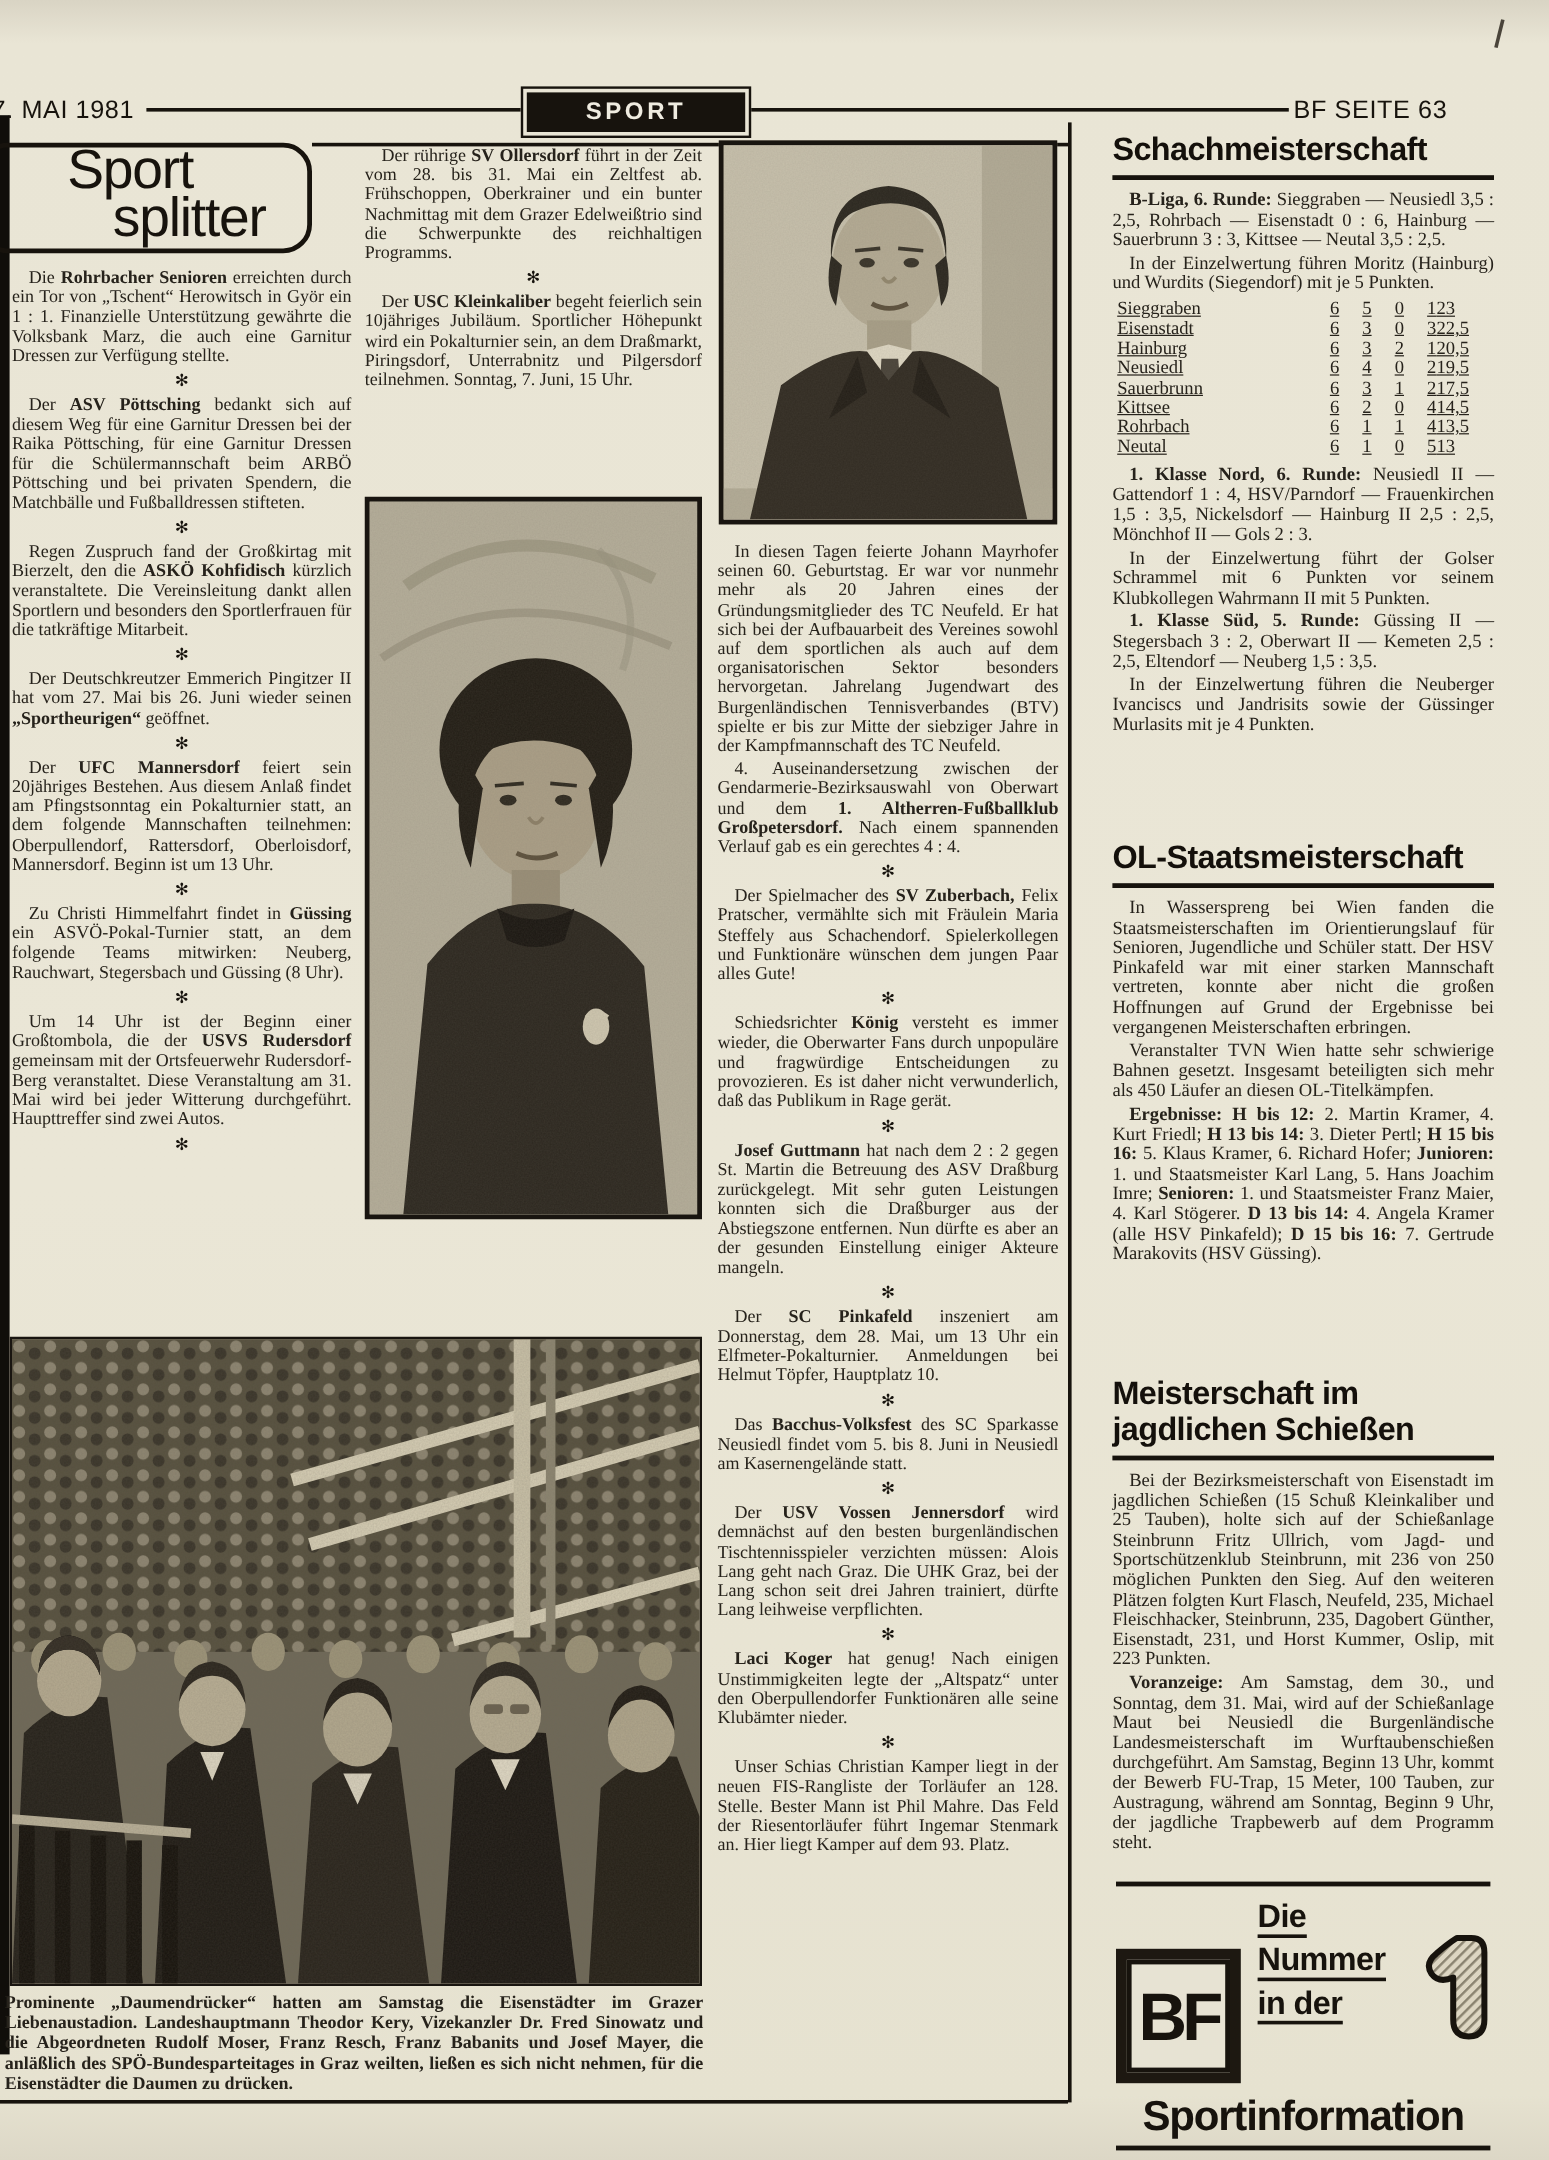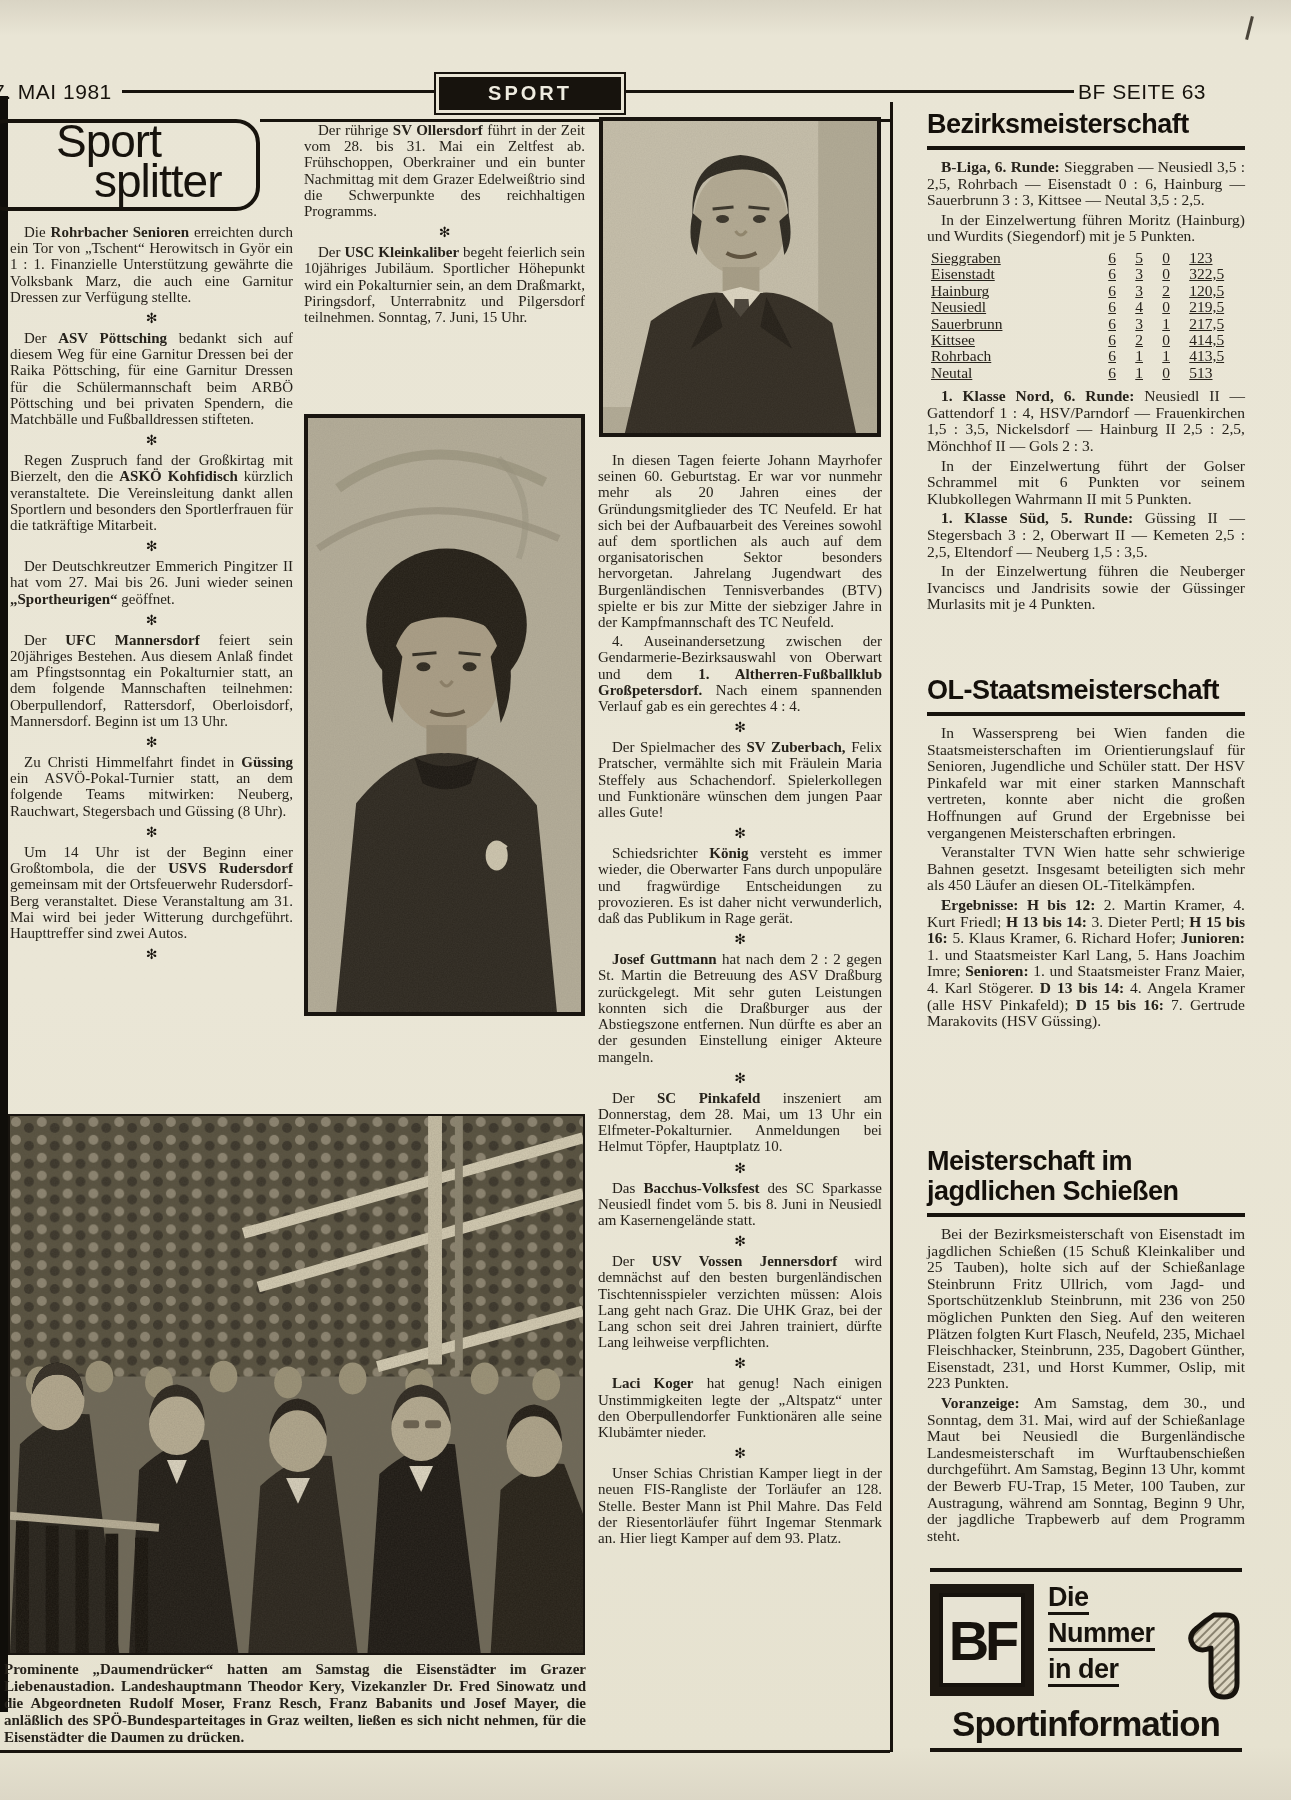--- a/index.html
+++ b/index.html
@@ -34,21 +34,21 @@
   .trow{display:flex;font-size:15.5px;line-height:16.4px;text-decoration:underline;}
   .tname{width:158px;}
   .tnum{width:27px;text-align:right;}
   .tpts{width:46px;text-align:left;}
   
   .photo{box-sizing:border-box;border:4px solid #191510;background:#b1aa96;}
   .photo svg{display:block;width:100%;height:100%;}
   
   .bf-logo{border-top:4px solid #17130d;padding-top:12px;}
   .logo-row{display:flex;position:relative;}
-  .bf-box{width:104px;height:112px;background:#1d1811;padding:9px;box-sizing:border-box;flex:none;}
+  .bf-box{width:104px;height:112px;background:#1d1811;padding:9px;box-sizing:border-box;flex:none;margin-top:40px;}
   .bf-box-inner{width:100%;height:100%;background:#e7e3d3;border:4px solid #17130d;box-sizing:border-box;
                 display:flex;align-items:center;justify-content:center;
                 font-family:"Liberation Sans",sans-serif;font-weight:bold;font-size:56px;letter-spacing:-4px;color:#17130d;}
   .logo-mid{margin-left:14px;font-family:"Liberation Sans",sans-serif;font-weight:bold;color:#17130d;}
   .logo-line{display:inline-block;font-size:27px;line-height:27px;border-bottom:3px solid #17130d;
              padding-bottom:1px;margin-bottom:5px;letter-spacing:-.5px;}
   .logo-mid div{line-height:0;}
   .logo-one{position:absolute;right:0;top:26px;}
   .logo-sport{font-family:"Liberation Sans",sans-serif;font-weight:bold;font-size:35px;letter-spacing:-1px;
               color:#17130d;border-bottom:4px solid #17130d;padding:8px 0 4px 0;text-align:center;}
@@ -182,21 +182,21 @@
       <p class="para"><span>Der </span><span class="b">USV Vossen Jennersdorf</span><span> wird demnächst auf den besten burgenländischen Tischtennisspieler verzichten müssen: Alois Lang geht nach Graz. Die UHK Graz, bei der Lang schon seit drei Jahren trainiert, dürfte Lang leihweise verpflichten.</span></p>
       <div class="asterisk">✻</div>
       <p class="para"><span class="b">Laci Koger</span><span> hat genug! Nach einigen Unstimmigkeiten legte der „Altspatz“ unter den Oberpullendorfer Funktionären alle seine Klubämter nieder.</span></p>
       <div class="asterisk">✻</div>
       <p class="para"><span>Unser Schias Christian Kamper liegt in der neuen FIS-Rangliste der Torläufer an 128. Stelle. Bester Mann ist Phil Mahre. Das Feld der Riesentorläufer führt Ingemar Stenmark an. Hier liegt Kamper auf dem 93. Platz.</span></p>
     </div>
 
   <div class="abs rule" style="left:890px;top:102px;width:3px;height:1650px;"></div>
 
   <div class="abs c4" style="left:927px;top:110px;width:318px;">
-    <div class="sec-head">Bezirksmeisterschaft</div>
+    <div class="sec-head">Schachmeisterschaft</div>
     <div>
         <p class="para"><span class="b">B-Liga, 6. Runde:</span><span> Sieggraben — Neusiedl 3,5 : 2,5, Rohrbach — Eisenstadt 0 : 6, Hainburg — Sauerbrunn 3 : 3, Kittsee — Neutal 3,5 : 2,5.</span></p>
         <p class="para"><span>In der Einzelwertung führen Moritz (Hainburg) und Wurdits (Siegendorf) mit je 5 Punkten.</span></p>
       </div>
     <div class="standings">
         <div class="trow">
           <span class="tname">Sieggraben</span>
           <span class="tnum">6</span>
           <span class="tnum">5</span>
           <span class="tnum">0</span>
@@ -261,21 +261,21 @@
         </div>
       </div>
     <div>
         <p class="para"><span class="b">1. Klasse Nord, 6. Runde:</span><span> Neusiedl II — Gattendorf 1 : 4, HSV/Parndorf — Frauenkirchen 1,5 : 3,5, Nickelsdorf — Hainburg II 2,5 : 2,5, Mönchhof II — Gols 2 : 3.</span></p>
         <p class="para"><span>In der Einzelwertung führt der Golser Schrammel mit 6 Punkten vor seinem Klubkollegen Wahrmann II mit 5 Punkten.</span></p>
         <p class="para"><span class="b">1. Klasse Süd, 5. Runde:</span><span> Güssing II — Stegersbach 3 : 2, Oberwart II — Kemeten 2,5 : 2,5, Eltendorf — Neuberg 1,5 : 3,5.</span></p>
         <p class="para"><span>In der Einzelwertung führen die Neuberger Ivanciscs und Jandrisits sowie der Güssinger Murlasits mit je 4 Punkten.</span></p>
       </div>
   </div>
 
-  <div class="abs c4" style="left:927px;top:676px;width:318px;">
+  <div class="abs c4" style="left:927px;top:700px;width:318px;">
     <div class="sec-head">OL-Staatsmeisterschaft</div>
     <div>
         <p class="para"><span>In Wasserspreng bei Wien fanden die Staatsmeisterschaften im Orientierungslauf für Senioren, Jugendliche und Schüler statt. Der HSV Pinkafeld war mit einer starken Mannschaft vertreten, konnte aber nicht die großen Hoffnungen auf Grund der Ergebnisse bei vergangenen Meisterschaften erbringen.</span></p>
         <p class="para"><span>Veranstalter TVN Wien hatte sehr schwierige Bahnen gesetzt. Insgesamt beteiligten sich mehr als 450 Läufer an diesen OL-Titelkämpfen.</span></p>
         <p class="para"><span class="b">Ergebnisse: H bis 12:</span><span> 2. Martin Kramer, 4. Kurt Friedl; </span><span class="b">H 13 bis 14:</span><span> 3. Dieter Pertl; </span><span class="b">H 15 bis 16:</span><span> 5. Klaus Kramer, 6. Richard Hofer; </span><span class="b">Junioren:</span><span> 1. und Staatsmeister Karl Lang, 5. Hans Joachim Imre; </span><span class="b">Senioren:</span><span> 1. und Staatsmeister Franz Maier, 4. Karl Stögerer. </span><span class="b">D 13 bis 14:</span><span> 4. Angela Kramer (alle HSV Pinkafeld); </span><span class="b">D 15 bis 16:</span><span> 7. Gertrude Marakovits (HSV Güssing).</span></p>
       </div>
   </div>
 
   <div class="abs c4" style="left:927px;top:1128px;width:318px;">
     <div class="sec-head twolines">

